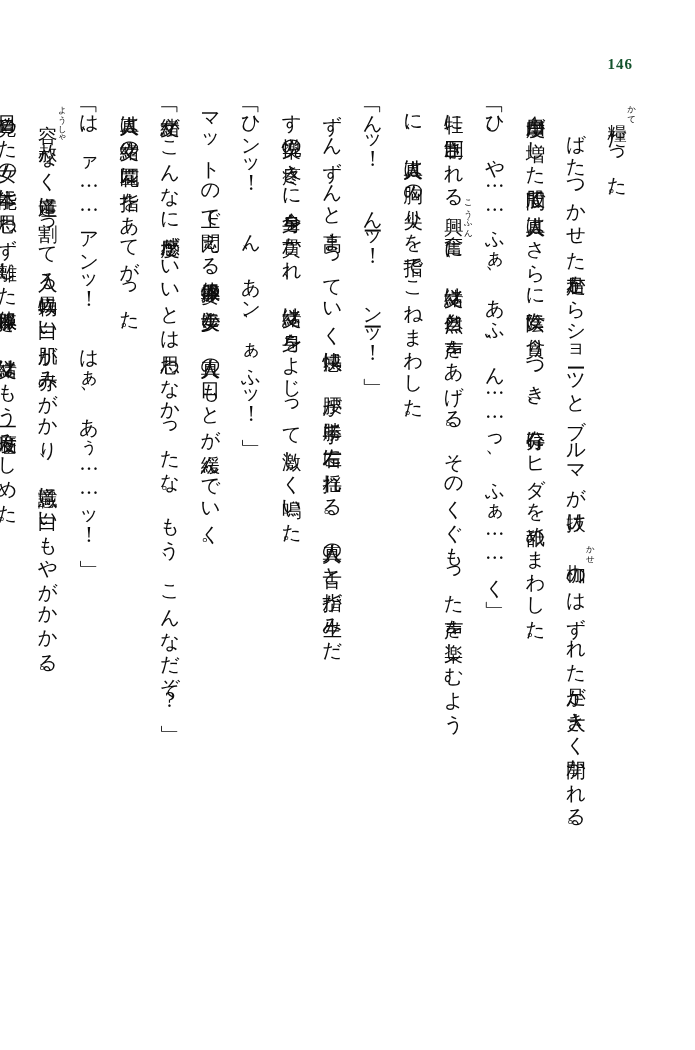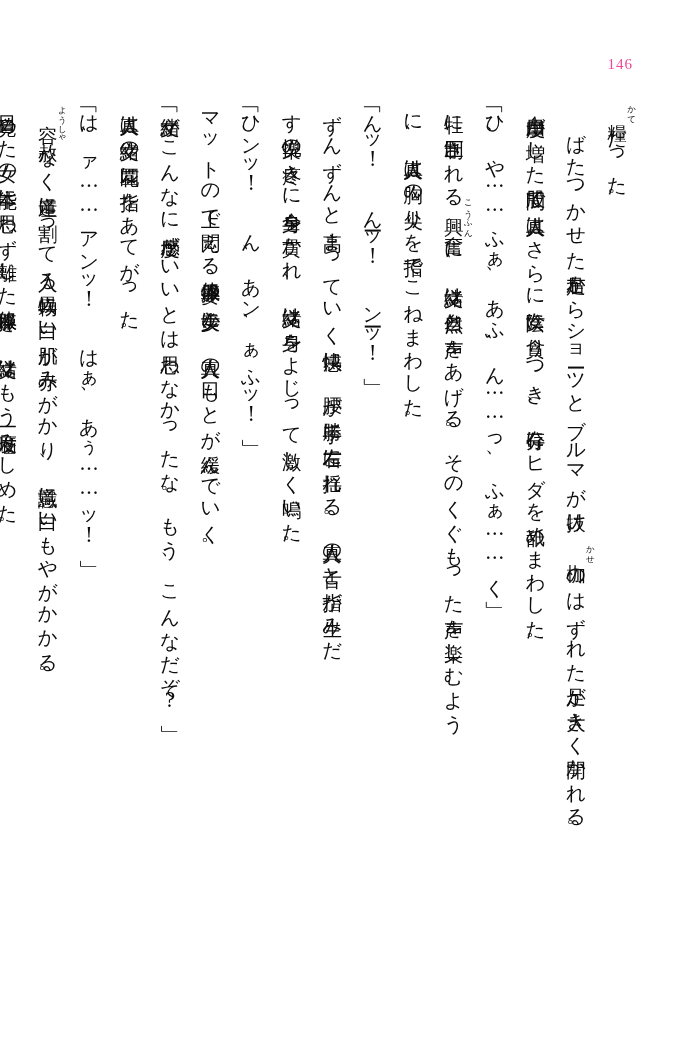--- a/index.html
+++ b/index.html
@@ -22,22 +22,23 @@
     width: 695px;
     height: 1050px;
     background: #fff;
   }
   .page-number {
     position: absolute;
     top: 56px;
     right: 62px;
     font-size: 15px;
     letter-spacing: 1px;
-    color: #ec4899;
+    color: #14532d;
     font-family: "Liberation Serif", "DejaVu Serif", serif;
+    font-weight: bold;
   }
   .body-text {
     position: absolute;
     top: 100px;
     right: 58px;
     left: 58px;
     height: 880px;
     writing-mode: vertical-rl;
     -webkit-writing-mode: vertical-rl;
     text-orientation: upright;

